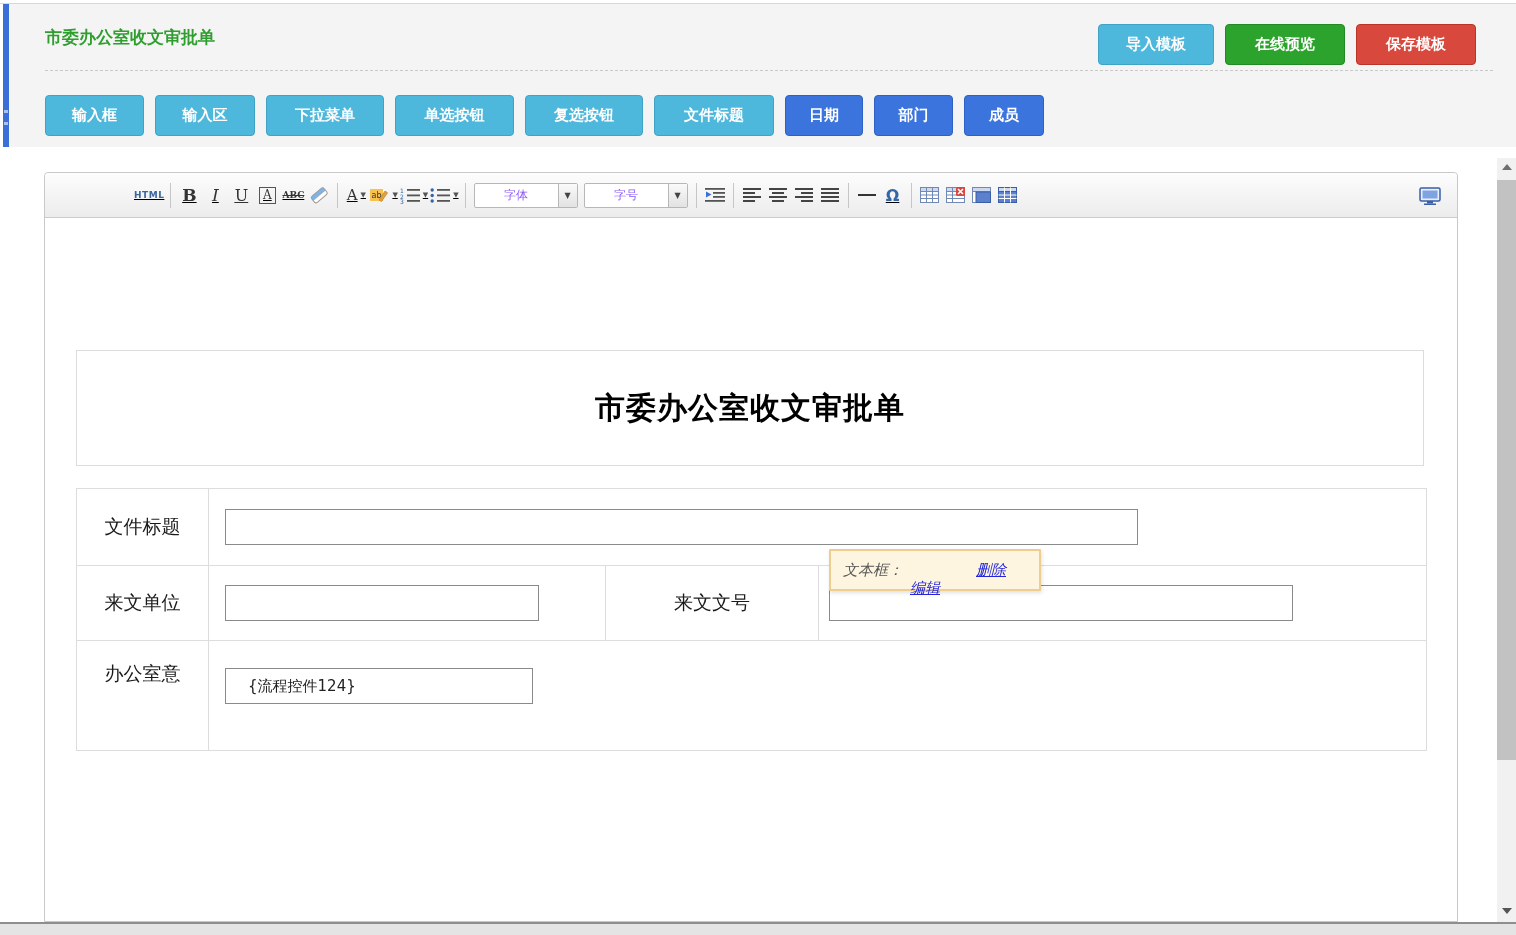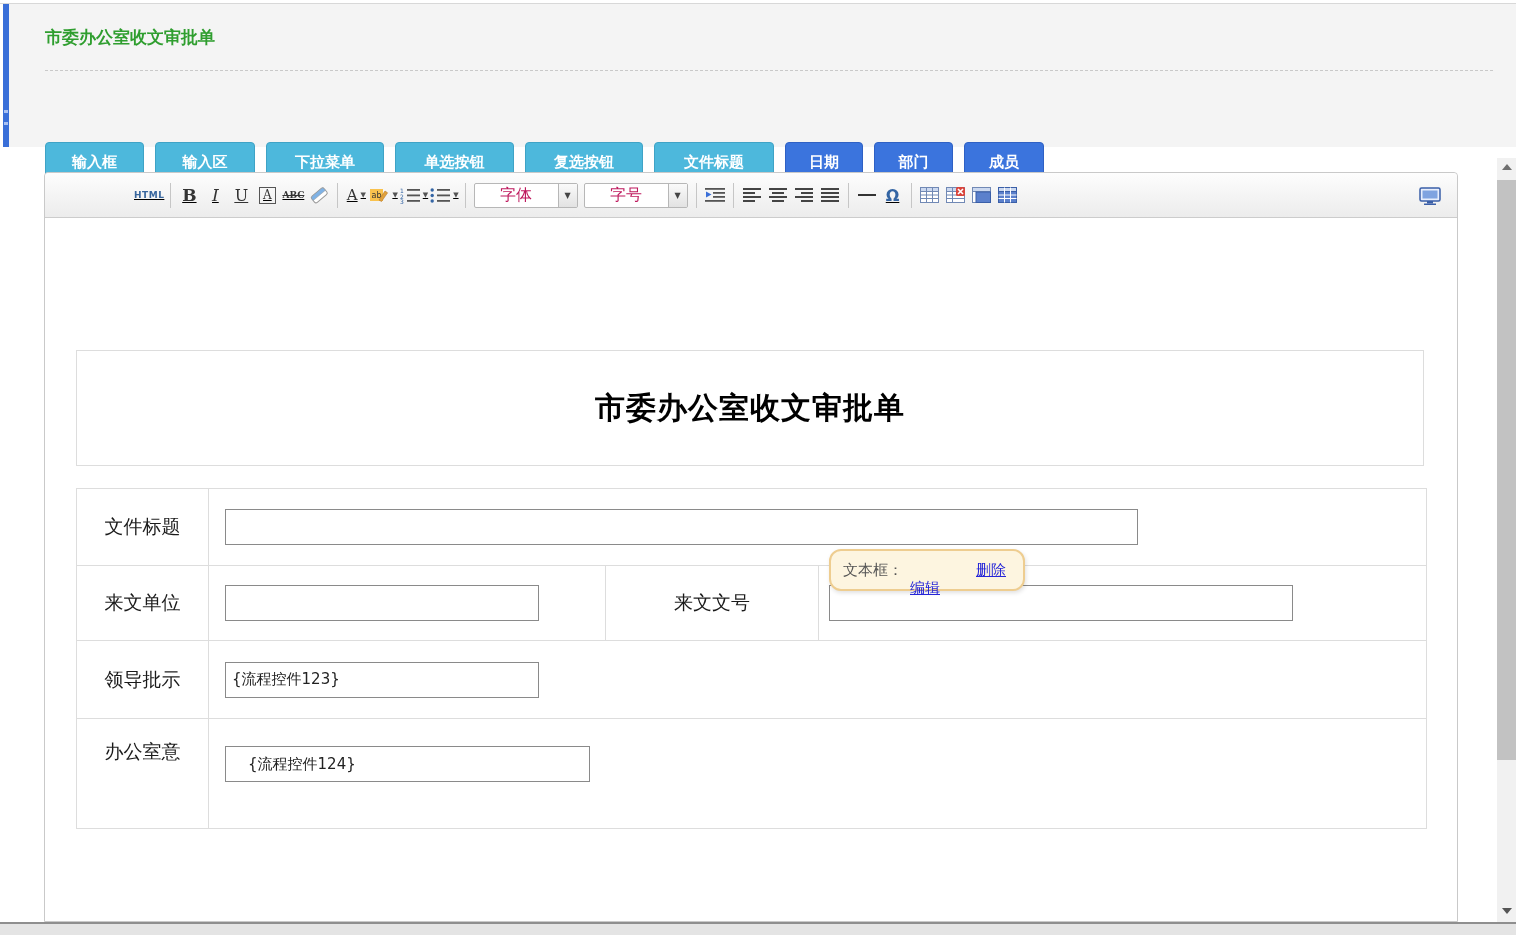--- a/index.html
+++ b/index.html
@@ -17,66 +17,66 @@
   .page-title { position:absolute; left:36px; top:22px; font-size:17px; font-weight:bold; color:#2f9e2f; }
   .dashed { position:absolute; left:36px; top:66px; width:1448px; height:0; border-top:1px dashed #c9c9c9; }
   .header-actions { position:absolute; top:20px; right:40px; display:flex; gap:11px; }
   .btn { display:flex; align-items:center; justify-content:center; height:41px; border-radius:4px;
          color:#fff; font-size:15px; font-weight:bold; cursor:pointer; border:1px solid rgba(0,0,0,.15); }
   .btn-teal  { background:#4db8dc; border-color:#3fa3c6; }
   .btn-green { background:#2ca32c; border-color:#228a22; }
   .btn-red   { background:#d9483c; border-color:#b93527; }
   .btn-blue  { background:#3b74dd; border-color:#2f61c4; }
   .control-row { position:absolute; left:36px; top:91px; display:flex; gap:11px; }
-  .control-row .btn { height:41px;margin-top:47px; }
+  .control-row .btn { height:41px; }
 
   
   .editor { position:absolute; left:44px; top:172px; width:1414px; height:750px;
             border:1px solid #c9c9c9; border-radius:4px 4px 0 0; background:#fff; }
   .toolbar { height:45px; border-bottom:1px solid #ccc; border-radius:4px 4px 0 0;
              background:linear-gradient(#fdfdfd,#ececec); display:flex; align-items:center;
              padding-left:88px; position:relative; }
   .tb-btn { min-width:26px; height:26px; display:flex; align-items:center; justify-content:center;
             border-radius:3px; cursor:pointer; padding:0 1px;text-decoration:underline; }
   .tb-sep { width:1px; height:25px; background:#c6c6c6; margin:0 5px; }
   .tb-txt { color:#333; font-family:"DejaVu Serif","Liberation Serif",serif; }
   .tb-html { font-size:9px; font-weight:bold; color:#39679e; letter-spacing:.5px; font-family:"DejaVu Sans",sans-serif; }
   .tb-b { font-weight:bold; font-size:17px; }
   .tb-i { font-style:italic; font-size:17px; }
   .tb-u { font-size:16px; text-decoration:underline; }
   .tb-abox { font-size:12px; border:1px solid #555; padding:0 3px; line-height:15px; }
   .tb-abc { font-size:9px; font-weight:bold; text-decoration:line-through; }
   .tb-dd { font-size:7px; color:#555; margin-left:3px; }
   .tb-select { width:104px; height:25px; background:#fff; border:1px solid #b7b7b7; border-radius:2px;
                display:flex; align-items:stretch; margin:0 3px; cursor:pointer; }
-  .tb-select .txt { flex:1; display:flex; align-items:center; justify-content:center; color:#be185d; font-size:16px; }
+  .tb-select .txt { flex:1; display:flex; align-items:center; justify-content:center; color:#8b5cf6; font-size:12px; }
   .tb-select .dd { width:19px; border-left:1px solid #b7b7b7; background:linear-gradient(#fafafa,#e2e2e2);
                    display:flex; align-items:center; justify-content:center; font-size:8px; color:#444; }
   .tb-omega { font-size:16px; color:#3465a4; font-weight:bold; }
   .hr-glyph { width:18px; height:2px; background:#333; }
   .tb-monitor { position:absolute; right:14px; top:10px; }
 
   
   .canvas { position:relative; height:703px; overflow:hidden; background:#fff; }
   .doc-title-box { position:absolute; left:31px; top:132px; width:1348px; height:116px;
                    border:1px solid #ddd; display:flex; align-items:center; justify-content:center; }
   .doc-title { font-size:30px; font-weight:bold; color:#000; letter-spacing:1px; }
   .form-table { position:absolute; left:31px; top:270px; width:1350px; border-collapse:collapse; table-layout:fixed; }
   .form-table td { border:1px solid #ddd; padding:0; vertical-align:middle; }
   .form-table td.lbl { text-align:center; font-size:19px; color:#1a1a1a; }
   .cell-input { display:block; height:36px; border:1px solid #8a8a8a; background:#fff; border-radius:0;
                 font-size:15px; color:#222; padding:0 6px; font-family:inherit; }
   .row-last td { vertical-align:top; }
   .row-last td.lbl { padding-top:20px; }
 
   
-  .tooltip { position:absolute; left:784px; top:331px; width:196px; height:42px; background:#fdf5e0;
-             border:2px solid #eecd90; border-radius:12px; display:flex; align-items:center;
+  .tooltip { position:absolute; left:784px; top:331px; width:212px; height:42px; background:#fdf5e0;
+             border:2px solid #eecd90; border-radius:1px; display:flex; align-items:center;
              padding-left:12px; font-size:15px; color:#555; z-index:6;
-             box-shadow:1px 2px 4px rgba(0,0,0,.12); }
+             box-shadow:1px 2px 4px rgba(0,0,0,.12);font-style:italic; }
   .tooltip a { color:#2626d8; text-decoration:underline; cursor:pointer; }
   .tooltip .edit { margin-left:7px;margin-top:36px; }
   .tooltip .del { margin-left:36px; }
 
   
   .v-scrollbar { position:absolute; right:0; top:158px; width:19px; height:764px; background:#f1f1f1; }
   .sb-btn { position:absolute; left:0; width:19px; height:18px; display:flex; align-items:center; justify-content:center; cursor:pointer; }
   .sb-up { top:0; }
   .sb-down { bottom:2px; }
   .sb-arrow { width:0; height:0; border-left:5px solid transparent; border-right:5px solid transparent; }
@@ -92,20 +92,25 @@
   <div class="top-line"></div>
   <div class="left-strip">
     <div class="mark" style="top:106px"></div>
     <div class="mark" style="top:118px"></div>
   </div>
 
   <div class="header">
     <div class="page-title">市委办公室收文审批单</div>
     <div class="dashed"></div>
 
+    <div class="header-actions">
+      <div class="btn btn-teal" style="width:116px">导入模板</div>
+      <div class="btn btn-green" style="width:120px">在线预览</div>
+      <div class="btn btn-red" style="width:120px">保存模板</div>
+    </div>
 
     <div class="control-row">
       <div class="btn btn-teal" style="width:99px">输入框</div>
       <div class="btn btn-teal" style="width:100px">输入区</div>
       <div class="btn btn-teal" style="width:118px">下拉菜单</div>
       <div class="btn btn-teal" style="width:119px">单选按钮</div>
       <div class="btn btn-teal" style="width:118px">复选按钮</div>
       <div class="btn btn-teal" style="width:120px">文件标题</div>
       <div class="btn btn-blue" style="width:78px">日期</div>
       <div class="btn btn-blue" style="width:79px">部门</div>
@@ -311,30 +316,24 @@
         <tr style="height:75px">
           <td class="lbl">来文单位</td>
           <td colspan="2">
                 <input class="cell-input" style="width: 314px; margin-left: 16px;" value="">
               </td>
           <td class="lbl">来文文号</td>
           <td colspan="4">
                 <input class="cell-input" style="width: 464px; margin-left: 10px;" value="">
               </td>
         </tr>
-        <tr style="height:78px">
-          <td class="lbl">领导批示</td>
-          <td colspan="7">
-                <input class="cell-input" style="width: 314px; margin-left: 16px;" value="{流程控件123}">
-              </td>
-        </tr>
         <tr class="row-last" style="height:110px">
           <td class="lbl">办公室意</td>
           <td colspan="7">
-                <input class="cell-input" style="width: 365px; margin-left: 16px; margin-top: 27px; padding-left: 22px;" value="{流程控件124}">
+                <input class="cell-input" style="width: 308px; margin-left: 16px; margin-top: 27px; padding-left: 22px;" value="{流程控件124}">
               </td>
         </tr>
       </tbody>
         </table>
 
       <div class="tooltip">
         <span>文本框：</span>
         <a class="edit">编辑</a>
         <a class="del">删除</a>
       </div>

